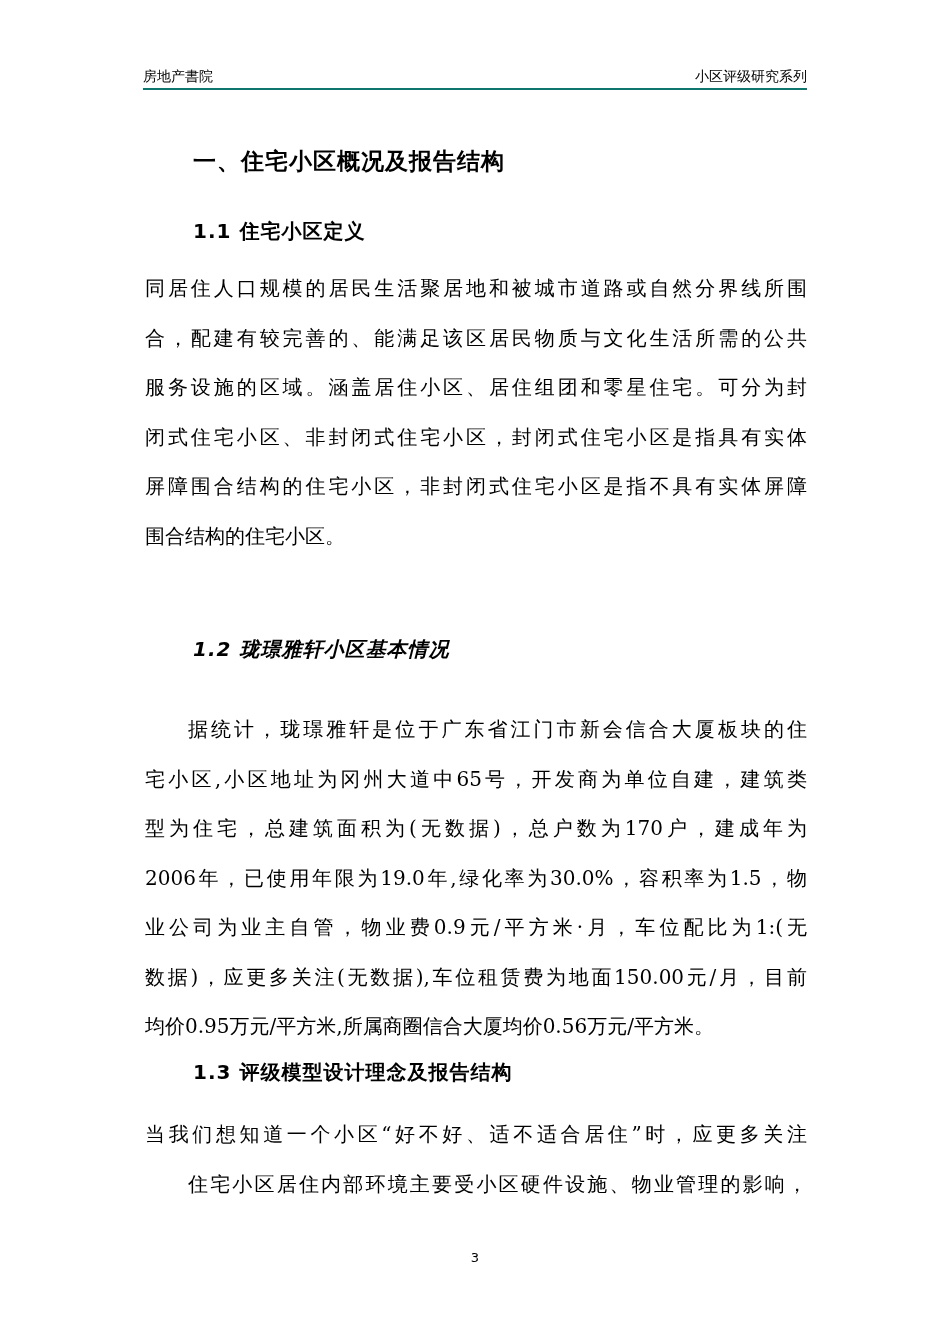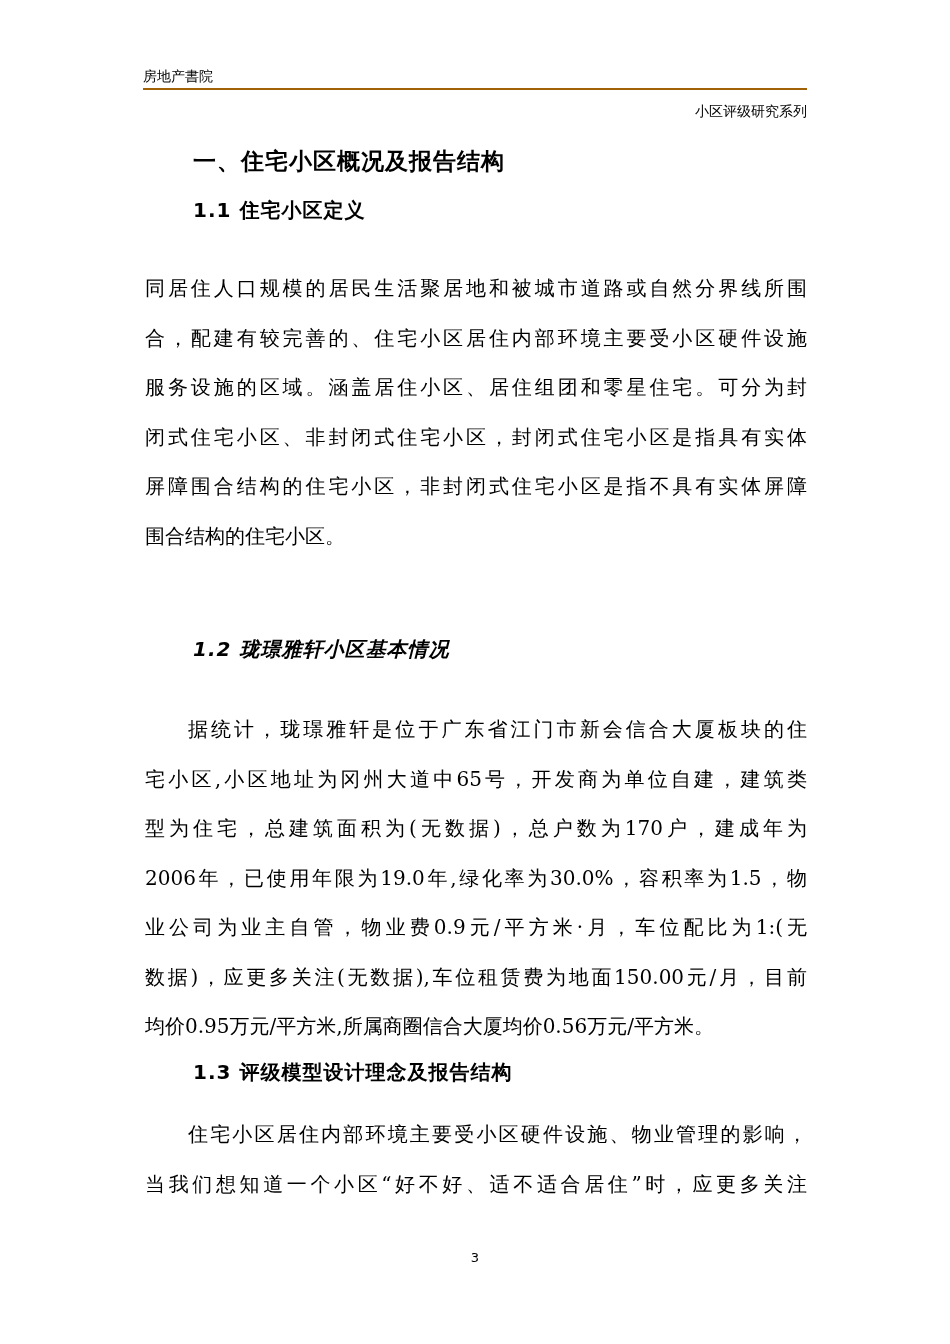--- a/index.html
+++ b/index.html
@@ -1,22 +1,22 @@
 <!DOCTYPE html>
 <html><head>
 <meta charset="utf-8">
 <style>
   html, body { margin: 0; padding: 0; background: #ffffff; }
   body { width: 950px; height: 1344px; position: relative; overflow: hidden;
          font-family: "DejaVu Serif", "Liberation Serif", serif; color: #000; }
   .header { position: absolute; left: 143px; top: 66px; width: 664px; height: 22px;
-            border-bottom: 2px solid #a16207; font-family: "DejaVu Sans", "Liberation Sans", sans-serif;
+            border-bottom: 2px solid #0f766e; font-family: "DejaVu Sans", "Liberation Sans", sans-serif;
             font-size: 14px; }
   .header .left { position: absolute; left: 0; top: 2px; }
-  .header .right { position: absolute; right: 0; top: 2px; margin-top: 35px; }
+  .header .right { position: absolute; right: 0; top: 2px; }
   .h1 { position: absolute; left: 193px; top: 146px; font-size: 23px; font-weight: bold;
         font-family: "DejaVu Sans", "Liberation Sans", sans-serif; letter-spacing: 1px; }
   .h2 { position: absolute; left: 193px; font-size: 20px; font-weight: bold;
         font-family: "DejaVu Sans", "Liberation Sans", sans-serif; letter-spacing: 1px; }
   .para { position: absolute; left: 145px; width: 662px; font-size: 20px; line-height: 49.5px;
           text-align: justify; }
   .para .line { display: block; white-space: nowrap; text-align: justify; text-align-last: justify; }
   .para .line.last { text-align-last: left; }
   .para .line.indent { padding-left: 43px; }
   .pagenum { position: absolute; left: 0; width: 950px; top: 1250px; text-align: center;
@@ -25,40 +25,40 @@
 </head>
 <body>
 
 <div class="header">
   <span class="left">房地产書院</span>
   <span class="right">小区评级研究系列</span>
 </div>
 
 <div class="h1">一、住宅小区概况及报告结构</div>
 
-<div class="h2" style="top:197px;text-align:right;">1.1 住宅小区定义</div>
+<div class="h2" style="top:218px;text-align:right;">1.1 住宅小区定义</div>
 <div class="para" style="top:264px;">
   <span class="line">同居住人口规模的居民生活聚居地和被城市道路或自然分界线所围</span>
-  <span class="line">合，配建有较完善的、住宅小区居住内部环境主要受小区硬件设施</span>
+  <span class="line">合，配建有较完善的、能满足该区居民物质与文化生活所需的公共</span>
   <span class="line">服务设施的区域。涵盖居住小区、居住组团和零星住宅。可分为封</span>
   <span class="line">闭式住宅小区、非封闭式住宅小区，封闭式住宅小区是指具有实体</span>
   <span class="line">屏障围合结构的住宅小区，非封闭式住宅小区是指不具有实体屏障</span>
   <span class="line last">围合结构的住宅小区。</span>
 </div>
 
 <div class="h2" style="top:636px;font-style:italic;">1.2 珑璟雅轩小区基本情况</div>
 <div class="para" style="top:705px;">
   <span class="line indent">据统计，珑璟雅轩是位于广东省江门市新会信合大厦板块的住</span>
   <span class="line">宅小区,小区地址为冈州大道中65号，开发商为单位自建，建筑类</span>
   <span class="line">型为住宅，总建筑面积为(无数据)，总户数为170户，建成年为</span>
   <span class="line">2006年，已使用年限为19.0年,绿化率为30.0%，容积率为1.5，物</span>
   <span class="line">业公司为业主自管，物业费0.9元/平方米·月，车位配比为1:(无</span>
   <span class="line">数据)，应更多关注(无数据),车位租赁费为地面150.00元/月，目前</span>
   <span class="line last">均价0.95万元/平方米,所属商圈信合大厦均价0.56万元/平方米。</span>
 </div>
 
 <div class="h2" style="top:1059px;">1.3 评级模型设计理念及报告结构</div>
 <div class="para" style="top:1110px;">
+  <span class="line">当我们想知道一个小区“好不好、适不适合居住”时，应更多关注</span>
   <span class="line indent">住宅小区居住内部环境主要受小区硬件设施、物业管理的影响，</span>
-  <span class="line">当我们想知道一个小区“好不好、适不适合居住”时，应更多关注</span>
 </div>
 
 <div class="pagenum">3</div>
 
 </body></html>

